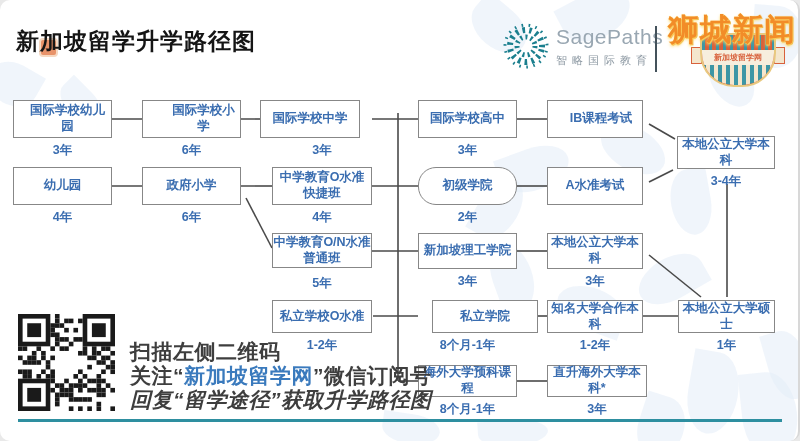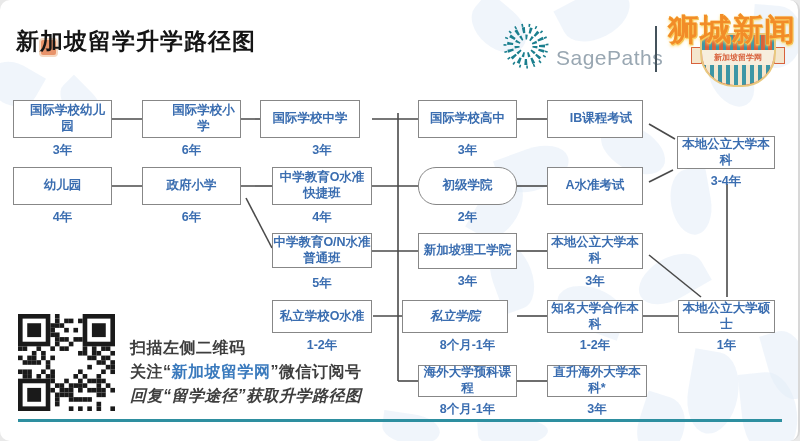--- a/index.html
+++ b/index.html
@@ -4,21 +4,21 @@
 <style>
   html,body{margin:0;padding:0;background:#e9e9e9;}
   *{box-sizing:border-box;font-family:"Liberation Sans","DejaVu Sans",sans-serif;}
   #card{position:relative;width:800px;height:441px;background:#fff;overflow:hidden;
         border-radius:10px;border-right:2px solid #d8d8d8;}
   
   .petal{position:absolute;background:#e3edf8;border-radius:0 50% 50% 50%;opacity:.55;z-index:0;}
   
   #title{position:absolute;left:16px;top:26px;font-size:23px;font-weight:800;color:#151515;
          letter-spacing:1px;z-index:3;}
-  #logo{position:absolute;left:502px;top:22px;z-index:3;display:flex;align-items:flex-end;}
+  #logo{position:absolute;left:502px;top:22px;z-index:3;display:flex;align-items:center;}
   #logo-burst{width:48px;height:48px;}
   #logo-texts{margin-left:6px;}
   #logo-name{font-size:21px;color:#99a7b2;font-weight:500;letter-spacing:.5px;}
   #logo-sub{font-size:11px;color:#8d99a3;letter-spacing:5px;margin-top:4px;}
   #logo-divider{position:absolute;left:655px;top:26px;width:2px;height:46px;background:#44525b;z-index:3;}
   
   #badge{position:absolute;left:700px;top:33px;width:76px;height:54px;z-index:3;}
   #badge .wing{position:absolute;top:14px;width:11px;height:17px;background:#f4e6cd;border:1px solid #d8613c;}
   #badge .wing.l{left:-9px;}  #badge .wing.r{right:-9px;}
   #badge .shield{position:absolute;left:0;top:0;width:76px;height:54px;background:#d8613c;
@@ -35,21 +35,21 @@
   #edge-layer line{stroke:#4a4a4a;stroke-width:1.6;}
   #node-layer{position:absolute;left:0;top:0;width:800px;height:441px;z-index:2;}
   .node{position:absolute;background:#fff;border:1.5px solid #878787;color:#3a6db0;
         font-size:12.5px;font-weight:700;display:flex;align-items:center;justify-content:center;
         text-align:center;white-space:pre-line;line-height:1.25;}
   .duration{position:absolute;color:#3a6db0;font-size:12.5px;font-weight:700;text-align:center;}
   
   #qr{position:absolute;left:18px;top:314px;width:97px;height:97px;z-index:2;}
   #qr-logo{position:absolute;left:39px;top:38px;width:19px;height:19px;background:#e8936a;
         border:2px solid #f6d9c2;border-radius:4px;}
-  .cap{position:absolute;left:130px;font-size:16px;font-weight:700;color:#3e3e3e;z-index:2;letter-spacing:.5px;}
+  .cap{position:absolute;left:130px;font-size:21px;font-weight:700;color:#3e3e3e;z-index:2;letter-spacing:.5px;}
   #cap1{top:338px;} #cap2{top:362px;} #cap3{top:386px;font-style:italic;}
   .hl{color:#3a7abd;}
   #teal-line{position:absolute;left:18px;top:419px;width:764px;height:3px;background:#2e8fa0;z-index:2;}
 </style>
 </head>
 <body>
 
 <div id="card">
 
   <div>
@@ -79,20 +79,21 @@
   <div id="logo">
     <svg id="logo-burst" viewBox="0 0 48 48">
       <g stroke="#1b7f8e" fill="none">
         <circle cx="24" cy="24" r="9" stroke-width="5" stroke-dasharray="2 3.2"></circle>
         <circle cx="24" cy="24" r="16" stroke-width="6" stroke-dasharray="2.6 4.2" transform="rotate(12 24 24)"></circle>
         <circle cx="24" cy="24" r="21" stroke-width="3" stroke-dasharray="1.6 5.4" transform="rotate(27 24 24)"></circle>
       </g>
     </svg>
     <div id="logo-texts">
       <div id="logo-name">SagePaths</div>
+      <div id="logo-sub">智略国际教育</div>
     </div>
   </div>
   <div id="logo-divider"></div>
 
   <div id="badge">
     <div class="wing l"></div>
     <div class="wing r"></div>
     <div class="shield">
       <div class="arch"></div>
       <div class="band">
@@ -151,21 +152,21 @@
       <div class="node" style="left: 547px; top: 167px; width: 96px; height: 38px;">A水准考试</div>
       <div class="node" style="left: 272px; top: 233px; width: 100px; height: 35px;">中学教育O/N水准
 普通班</div>
       <div class="duration" style="left: 272px; top: 275px; width: 100px;">5年</div>
       <div class="node" style="left: 418px; top: 233px; width: 99px; height: 36px;">新加坡理工学院</div>
       <div class="duration" style="left: 418px; top: 273px; width: 99px;">3年</div>
       <div class="node" style="left: 547px; top: 233px; width: 96px; height: 36px;">本地公立大学本科</div>
       <div class="duration" style="left: 547px; top: 273px; width: 96px;">3年</div>
       <div class="node" style="left: 272px; top: 300px; width: 100px; height: 33px;">私立学校O水准</div>
       <div class="duration" style="left: 272px; top: 337px; width: 100px;">1-2年</div>
-      <div class="node" style="left: 402px; top: 300px; width: 106px; height: 33px; font-style: italic;">私立学院</div>
+      <div class="node" style="left: 432px; top: 300px; width: 106px; height: 33px;">私立学院</div>
       <div class="duration" style="left: 418px; top: 337px; width: 99px;">8个月-1年</div>
       <div class="node" style="left: 547px; top: 300px; width: 96px; height: 33px;">知名大学合作本科</div>
       <div class="duration" style="left: 547px; top: 337px; width: 96px;">1-2年</div>
       <div class="node" style="left: 678px; top: 300px; width: 97px; height: 33px;">本地公立大学硕士</div>
       <div class="duration" style="left: 678px; top: 337px; width: 97px;">1年</div>
       <div class="node" style="left: 418px; top: 365px; width: 99px; height: 32px;">海外大学预科课程</div>
       <div class="duration" style="left: 418px; top: 401px; width: 99px;">8个月-1年</div>
       <div class="node" style="left: 547px; top: 365px; width: 100px; height: 32px;">直升海外大学本科*</div>
       <div class="duration" style="left: 547px; top: 401px; width: 100px;">3年</div>
     </div>

